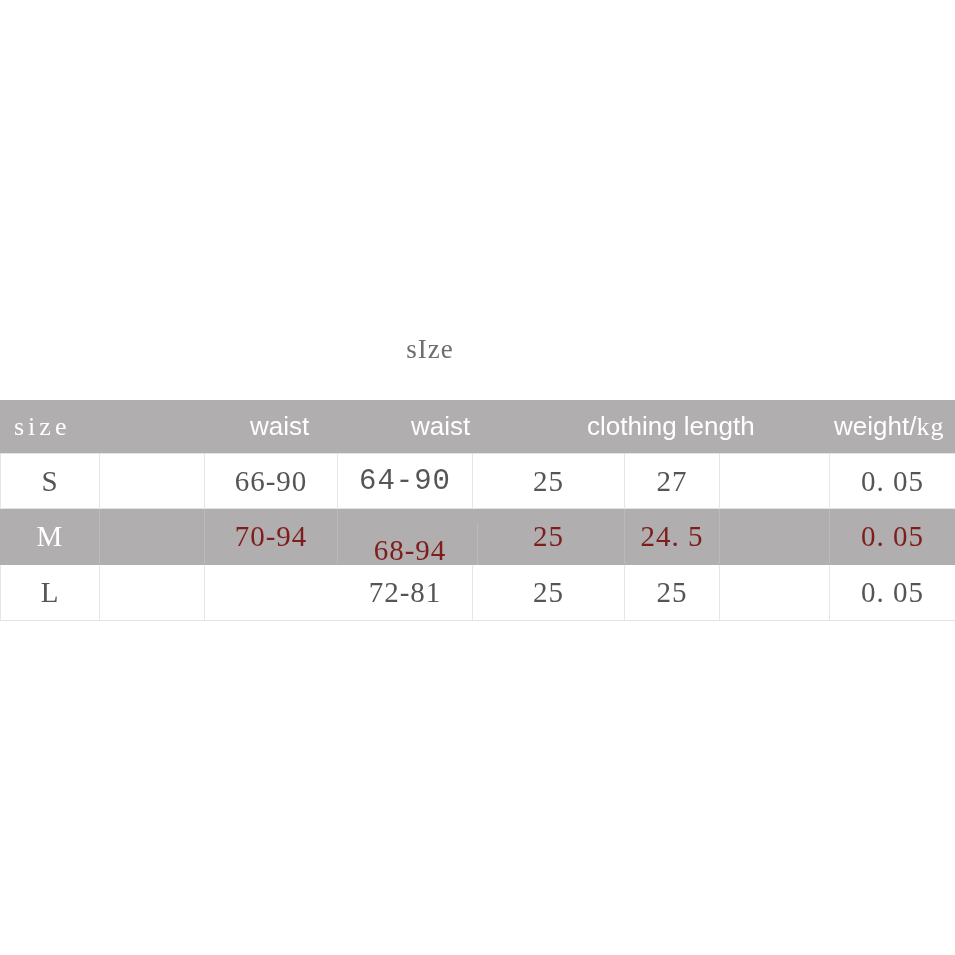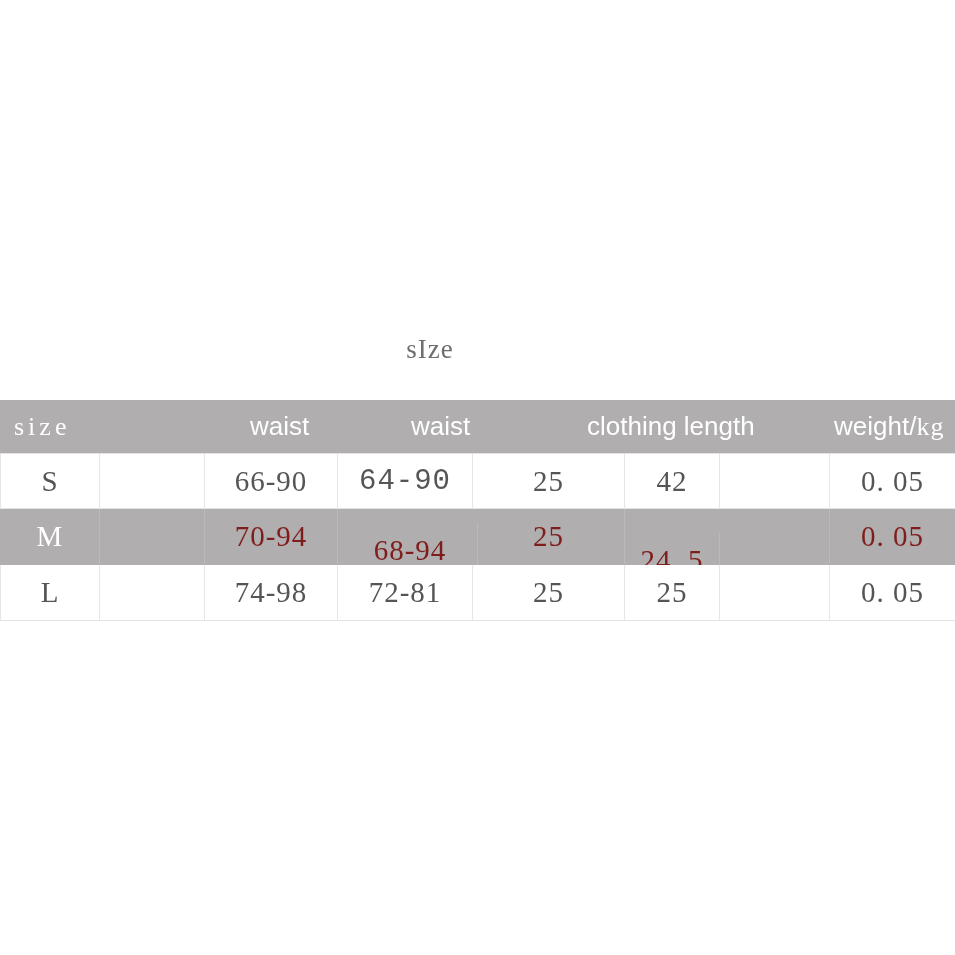--- a/index.html
+++ b/index.html
@@ -147,40 +147,39 @@
       <div class="hcell sans" style="left:587px;">clothing length</div>
       <div class="hcell hcell-weight" style="left:834px;"><span>weight/</span><span class="kg">kg</span></div>
     </div>
 
     <div class="trow data-row first">
       <div class="cell col0" style="left:0px;width:100px;">S</div>
       <div class="cell col1" style="left:100px;width:105px;"></div>
       <div class="cell col2" style="left:205px;width:133px;text-align:right;">66-90</div>
       <div class="cell col3" style="left:338px;width:135px;font-family:Liberation Mono, monospace;">64-90</div>
       <div class="cell col4" style="left:473px;width:152px;">25</div>
-      <div class="cell col5" style="left:625px;width:95px;">42</div>
+      <div class="cell col5" style="left:625px;width:95px;">27</div>
       <div class="cell col6" style="left:720px;width:110px;"></div>
       <div class="cell col7" style="left:830px;width:125px;">0. 05</div>
     </div>
 
     <div class="trow data-row shaded">
       <div class="cell col0" style="left:0px;width:100px;">M</div>
       <div class="cell col1" style="left:100px;width:105px;"></div>
       <div class="cell col2" style="left:205px;width:133px;">70-94</div>
       <div class="cell col3" style="left:343px;width:135px;margin-top:14px;">68-94</div>
       <div class="cell col4" style="left:473px;width:152px;">25</div>
-      <div class="cell col5" style="left:625px;width:95px;margin-top:24px;">24. 5</div>
+      <div class="cell col5" style="left:625px;width:95px;">24. 5</div>
       <div class="cell col6" style="left:720px;width:110px;"></div>
       <div class="cell col7" style="left:830px;width:125px;">0. 05</div>
     </div>
 
     <div class="trow data-row">
       <div class="cell col0" style="left:0px;width:100px;">L</div>
       <div class="cell col1" style="left:100px;width:105px;"></div>
-      <div class="cell col2" style="left:205px;width:133px;">74-98</div>
       <div class="cell col3" style="left:338px;width:135px;">72-81</div>
       <div class="cell col4" style="left:473px;width:152px;">25</div>
       <div class="cell col5" style="left:625px;width:95px;">25</div>
       <div class="cell col6" style="left:720px;width:110px;"></div>
       <div class="cell col7" style="left:830px;width:125px;">0. 05</div>
     </div>
 
   </div>
 </div>
 

